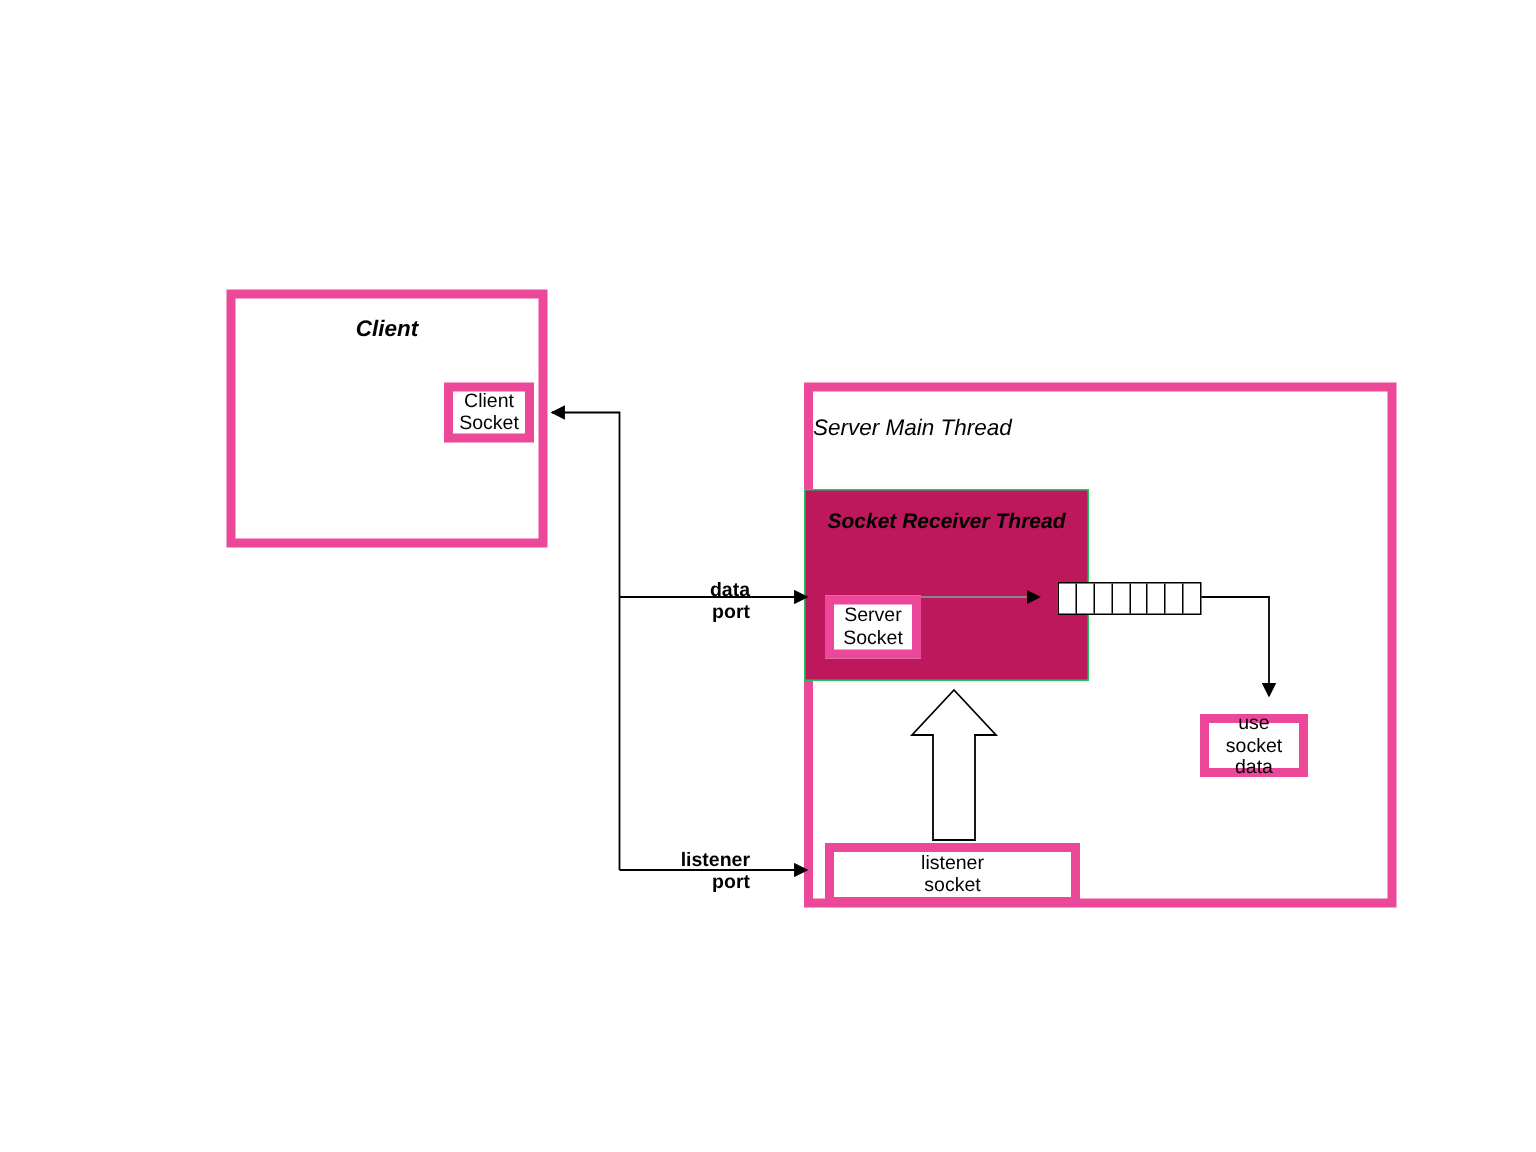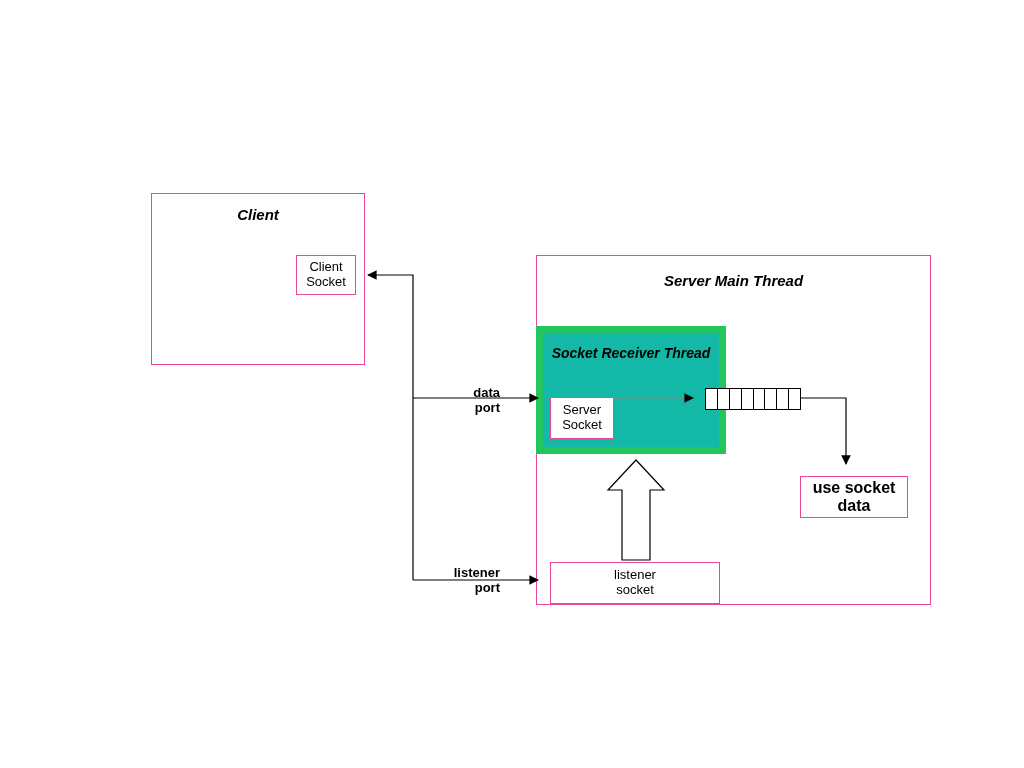--- a/index.html
+++ b/index.html
@@ -20,21 +20,21 @@
     position: absolute;
     left: 76px;
     top: 80px;
     font-size: 34px;
     font-weight: 400;
     letter-spacing: 0.2px;
   }
   .box {
     position: absolute;
     background: #fff;
-    border: 1px solid #ec4899;
+    border: 6px solid #ec4899;
     box-sizing: border-box;
   }
   .label-center {
     display: flex;
     align-items: center;
     justify-content: center;
     text-align: center;
   }
   .client-box {
     left: 151px;
@@ -62,33 +62,33 @@
   .server-box {
     left: 536px;
     top: 255px;
     width: 395px;
     height: 350px;
   }
   .server-title {
     position: absolute;
     left: 0; right: 0;
     top: 16px;
-    text-align: center;
-    font-weight: bold;
+    text-align: left;
+    font-weight: normal;
     font-style: italic;
     font-size: 15px;
   }
   .receiver-box {
     position: absolute;
     left: 536px;
     top: 326px;
     width: 190px;
     height: 128px;
-    background: #14b8a6;
-    border: 7px solid #22c55e;
+    background: #be185d;
+    border: 1px solid #22c55e;
     box-sizing: border-box;
   }
   .receiver-title {
     position: absolute;
     left: 0; right: 0;
     top: 12px;
     text-align: center;
     font-weight: bold;
     font-style: italic;
     font-size: 14px;
@@ -114,25 +114,24 @@
     display: flex;
   }
   .queue div {
     flex: 1;
     border-right: 1px solid #000;
   }
   .queue div:last-child { border-right: none; }
   .use-data {
     left: 800px;
     top: 476px;
-    width: 108px;
+    width: 72px;
     height: 42px;
-    font-size: 16px;
-    line-height: 1.15;
-    font-weight: bold;
+    font-size: 13px;
+    line-height: 1.15;
   }
   .listener-socket {
     left: 550px;
     top: 562px;
     width: 170px;
     height: 42px;
     font-size: 13px;
     line-height: 1.15;
   }
   .edge-label {

